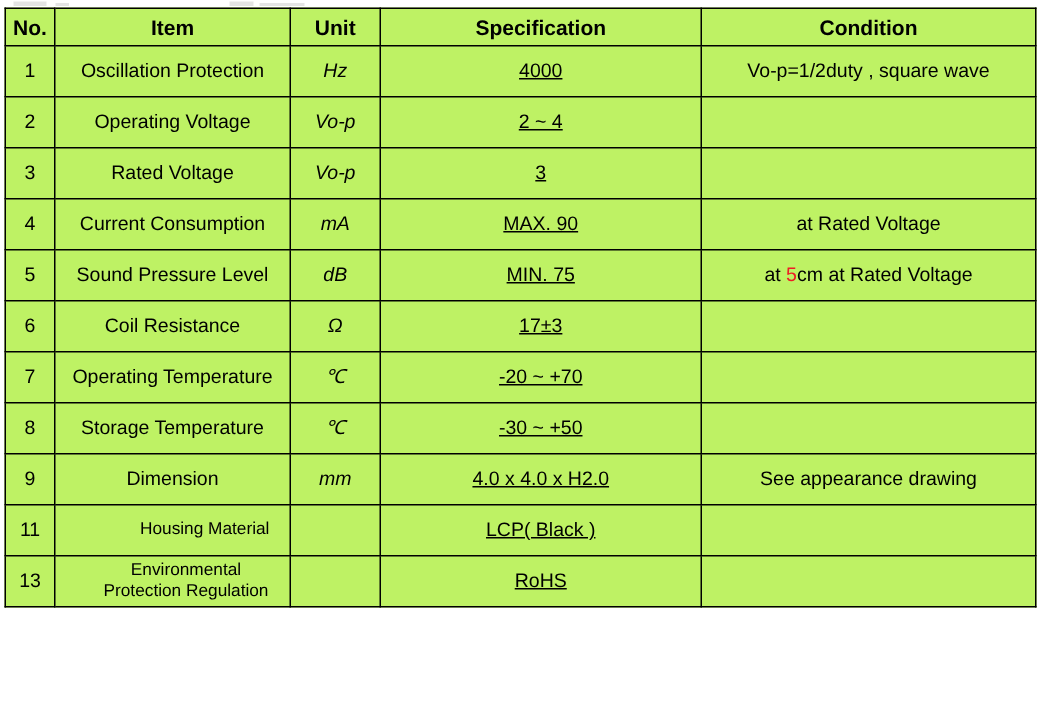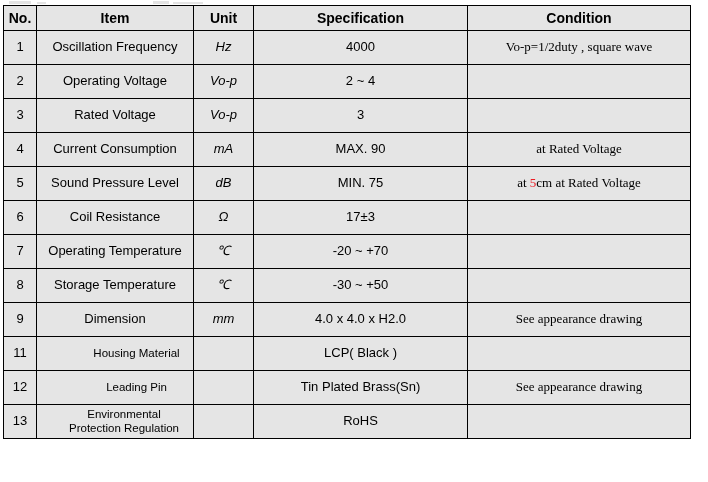--- a/index.html
+++ b/index.html
@@ -46,21 +46,21 @@
   .a3 { left: 150px; width: 16px; height: 3px; }
   .a4 { left: 170px; width: 30px; height: 2px; }
 
   table.spec {
     position: absolute;
     left: 3px;
     top: 5px;
     width: 687px;
     border-collapse: collapse;
     table-layout: fixed;
-    background: #e5e5e5;
+    background: #bef264;
   }
   table.spec td,
   table.spec th {
     border: 1px solid #000000;
     text-align: center;
     vertical-align: middle;
     padding: 0 3px;
     font-size: 13px;
     line-height: 1.15;
     font-weight: normal;
@@ -77,22 +77,22 @@
   col.c-item  { width: 157px; }
   col.c-unit  { width: 60px; }
   col.c-spec  { width: 214px; }
   col.c-cond  { width: 223px; }
 
   tbody tr { height: 34px; }
 
   td.cell-no   { font-size: 13px; }
   td.cell-item { font-size: 13px; }
   td.cell-unit { font-size: 13px; font-style: italic; }
-  td.cell-spec { font-size: 13px; }
-  td.cell-cond { font-size: 13px; font-family: Liberation Serif, serif; }
+  td.cell-spec { font-size: 13px; text-decoration: underline; }
+  td.cell-cond { font-size: 13px; }
 
   
   tr.small-item td.cell-item { font-size: 11.5px; padding-left: 46px; }
   tr.two-line td.cell-item {
     font-size: 11.5px;
     line-height: 1.2;
     white-space: normal;
     padding-left: 21px;
   }
 
@@ -126,21 +126,21 @@
         <th>Item</th>
         <th>Unit</th>
         <th>Specification</th>
         <th>Condition</th>
       </tr>
     </thead>
     <tbody>
 
       <tr>
         <td class="cell-no">1</td>
-        <td class="cell-item">Oscillation Frequency</td>
+        <td class="cell-item">Oscillation Protection</td>
         <td class="cell-unit">Hz</td>
         <td class="cell-spec">4000</td>
         <td class="cell-cond nowrap">Vo-p=1/2duty , square wave</td>
       </tr>
 
       <tr>
         <td class="cell-no">2</td>
         <td class="cell-item">Operating Voltage</td>
         <td class="cell-unit">Vo-p</td>
         <td class="cell-spec">2 ~ 4</td>
@@ -205,27 +205,20 @@
 
 
       <tr class="small-item">
         <td class="cell-no">11</td>
         <td class="cell-item">Housing Material</td>
         <td class="cell-unit"></td>
         <td class="cell-spec">LCP( Black )</td>
         <td class="cell-cond"></td>
       </tr>
 
-      <tr class="small-item">
-        <td class="cell-no">12</td>
-        <td class="cell-item">Leading Pin</td>
-        <td class="cell-unit"></td>
-        <td class="cell-spec">Tin Plated Brass(Sn)</td>
-        <td class="cell-cond">See appearance drawing</td>
-      </tr>
 
       <tr class="two-line">
         <td class="cell-no">13</td>
         <td class="cell-item"><span>Environmental</span><br><span>Protection Regulation</span></td>
         <td class="cell-unit"></td>
         <td class="cell-spec">RoHS</td>
         <td class="cell-cond"></td>
       </tr>
 
     </tbody>

